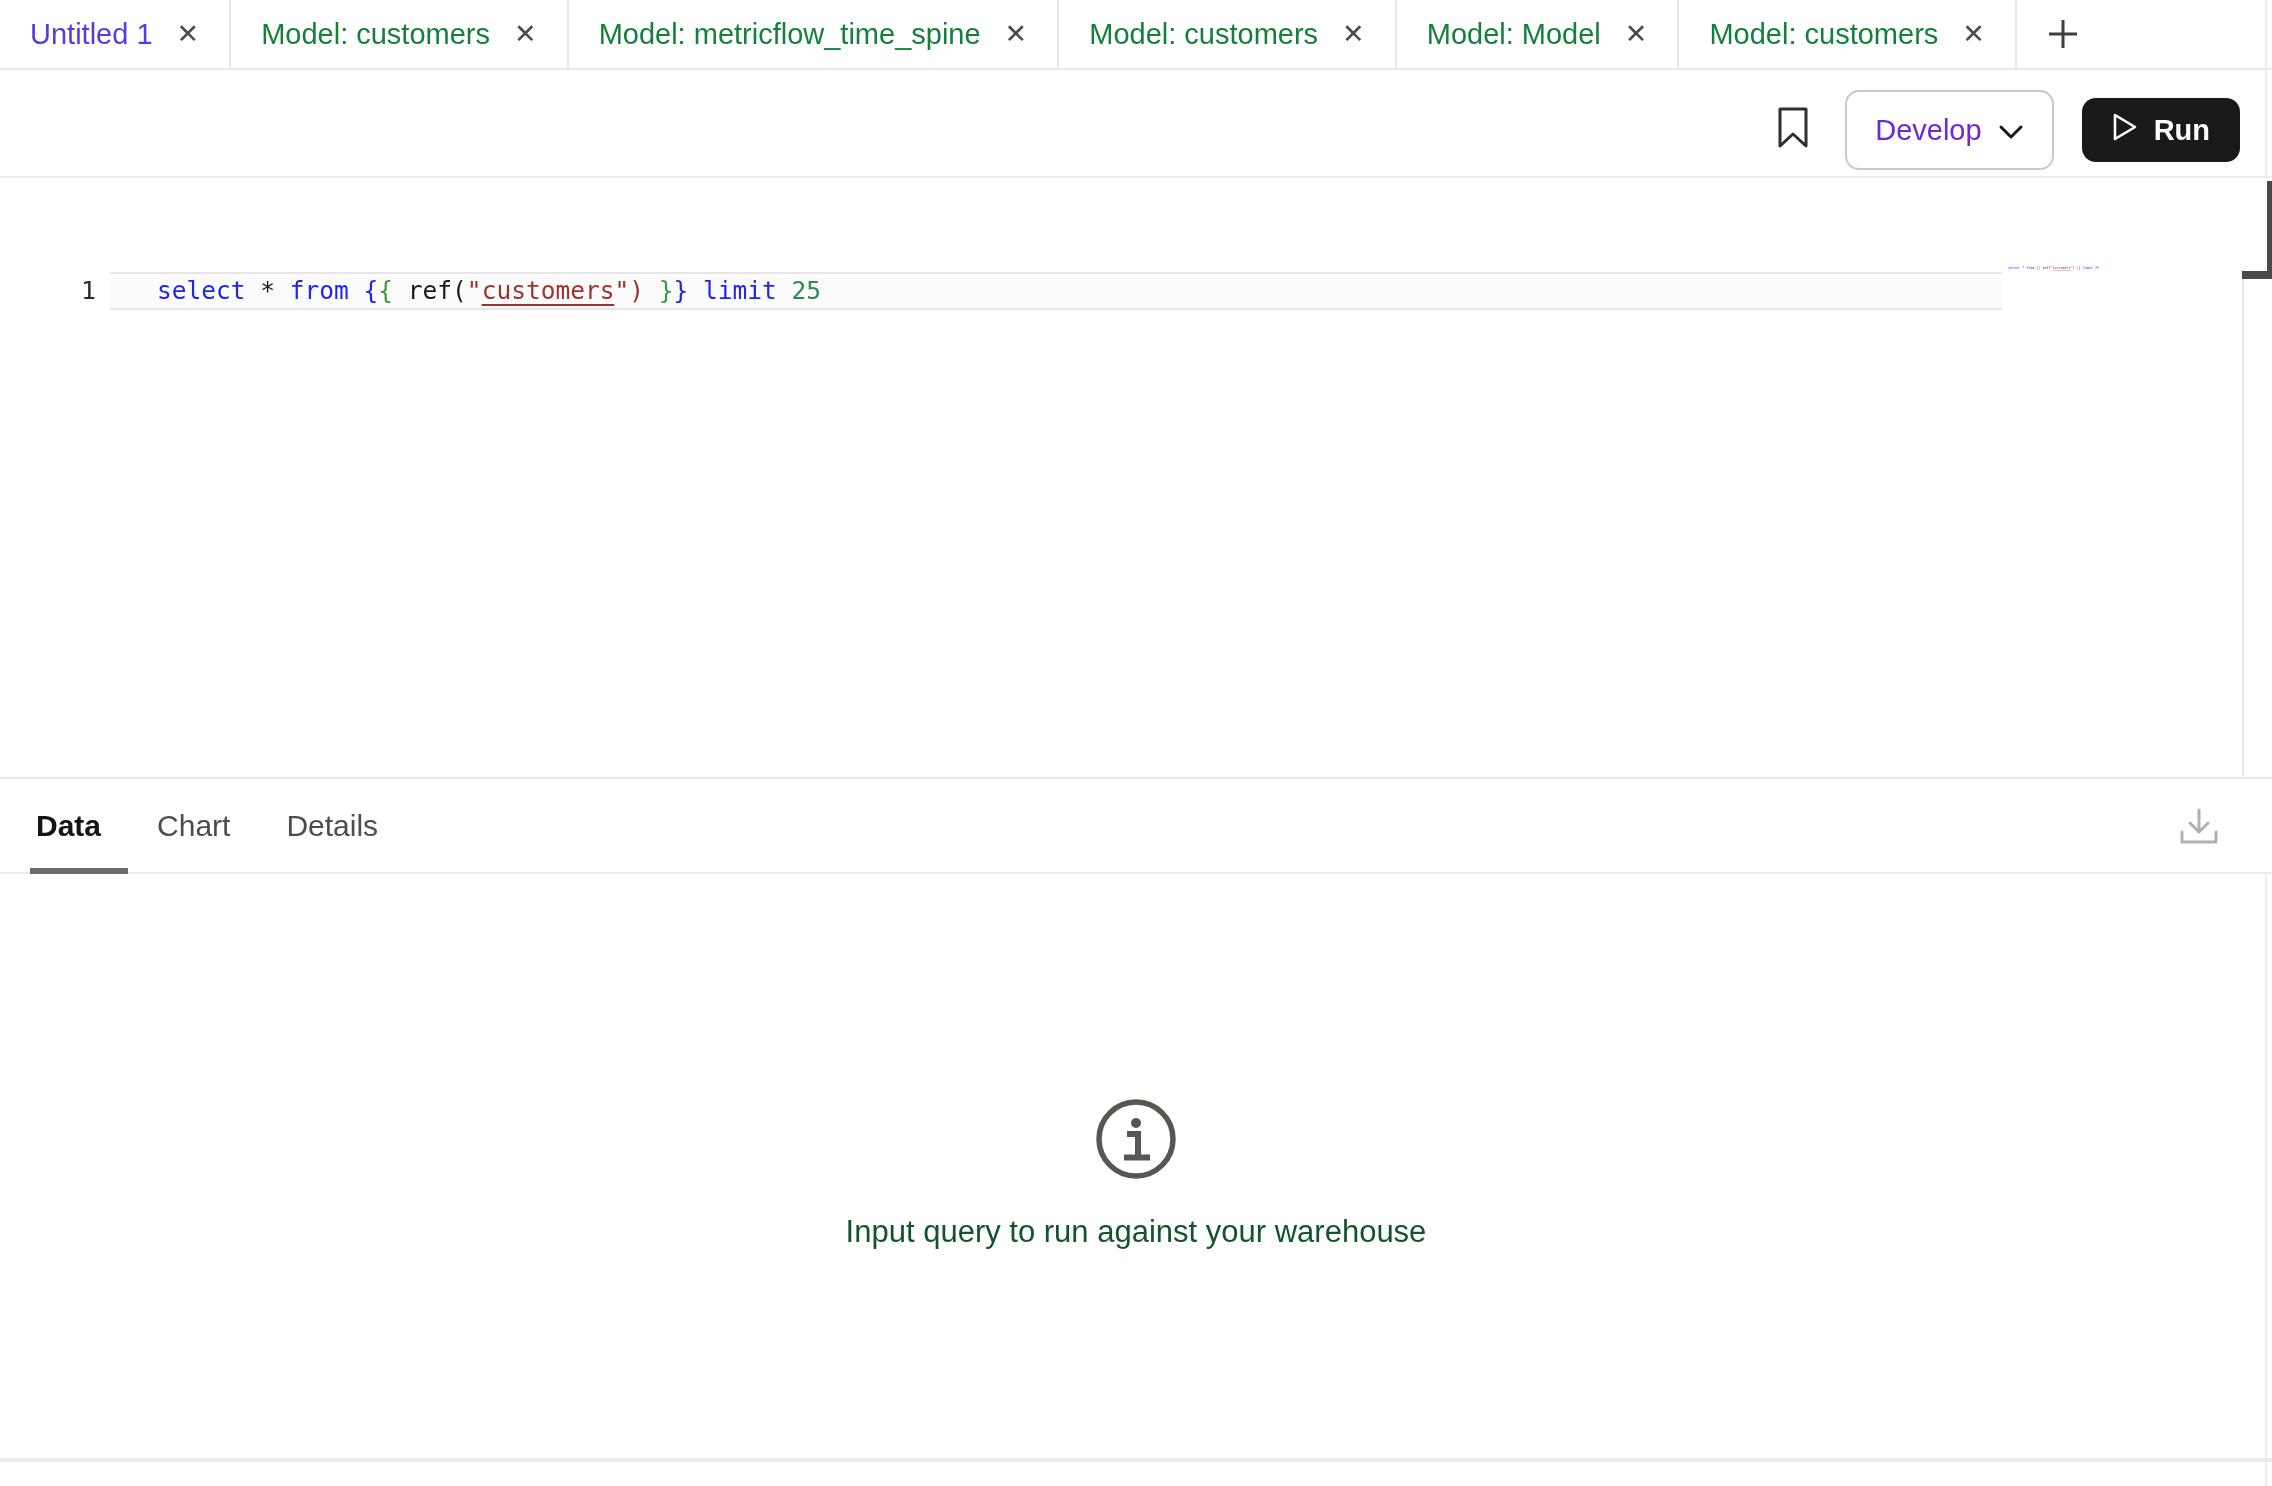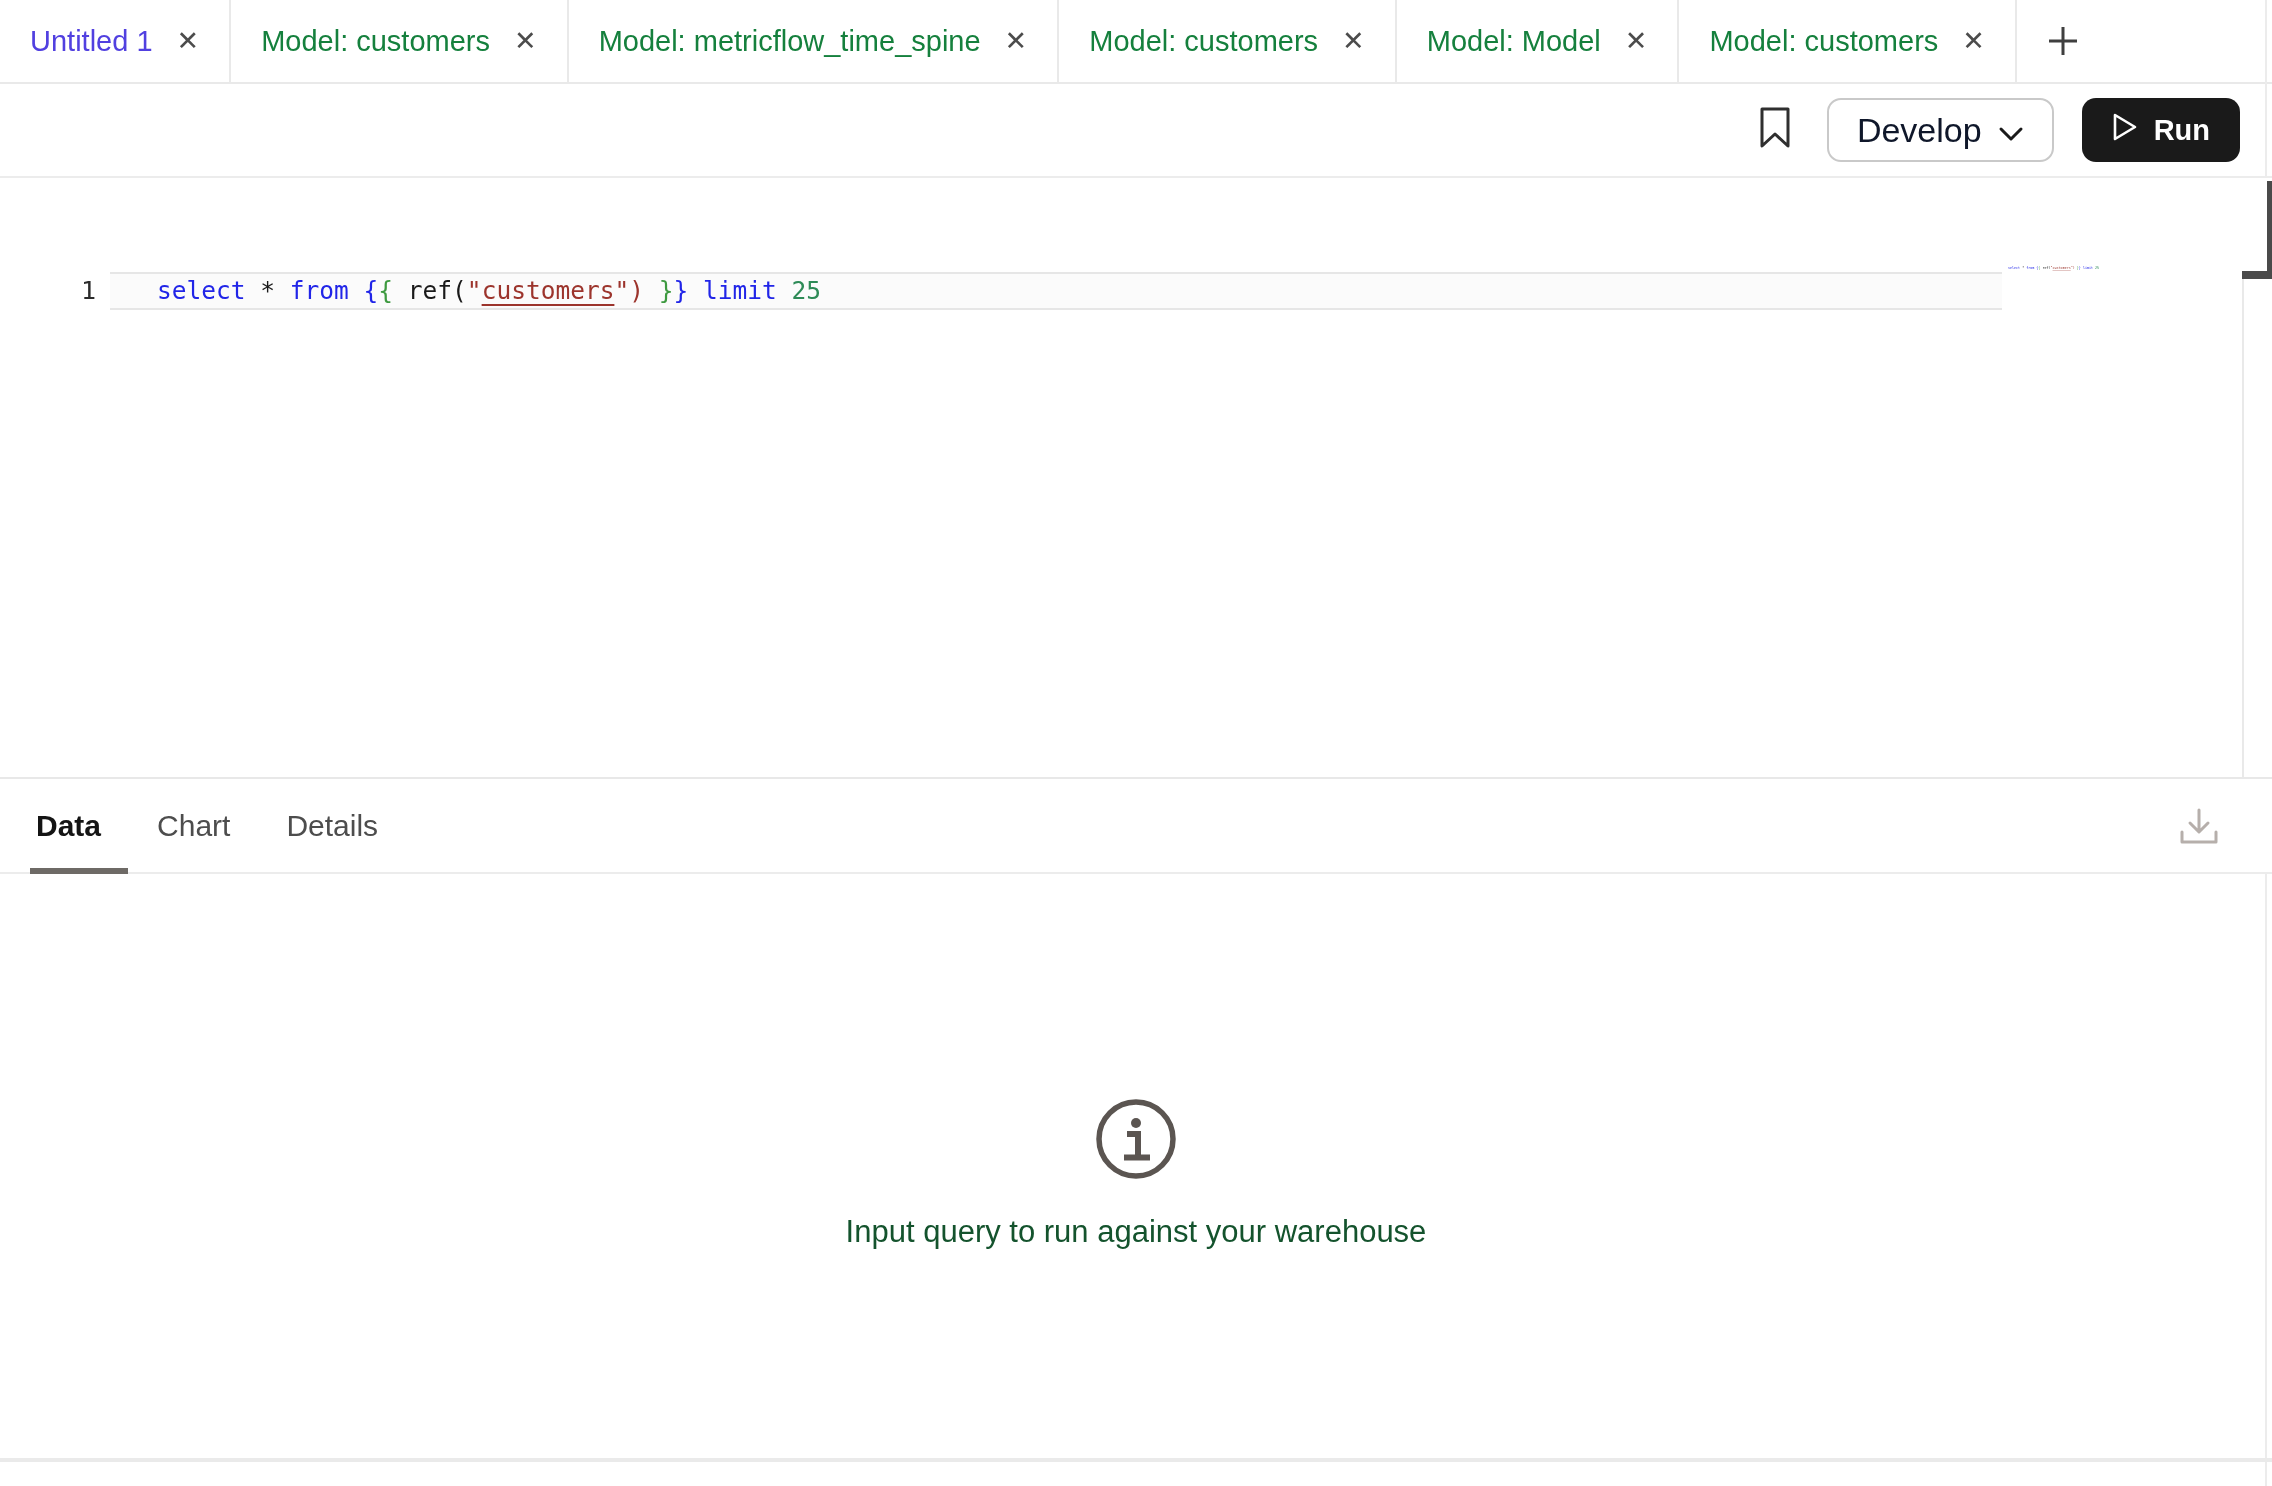--- a/index.html
+++ b/index.html
@@ -1,38 +1,38 @@
 <!DOCTYPE html>
 <html><head>
 <meta charset="utf-8">
 <style>
   * { margin:0; padding:0; box-sizing:border-box; }
   html,body { background:#ffffff; }
   body { font-family:"Liberation Sans", sans-serif; color:#1c1c1c; }
   #app { position:relative; width:2272px; height:1486px; background:#fff; overflow:hidden; }
 
   
-  .tabbar { position:absolute; left:0; top:0; width:2272px; height:84px;
+  .tabbar { position:absolute; left:0; top:0; width:2272px; height:70px;
             display:flex; align-items:stretch; border-bottom:2px solid #e9e9e9; background:#fff; }
   .tab { display:flex; align-items:center; gap:24px; padding:0 30px;
          border-right:2px solid #e9e9e9; background:#fff; cursor:default; }
   .tab-label { font-size:29px; color:#15803d; white-space:nowrap; }
   .tab.highlight .tab-label { color:#5140e0; }
   .tab-close { font-size:27px; color:#4c4c4c; font-weight:300; line-height:1; }
   .tab-add { display:flex; align-items:center; justify-content:center; width:92px; }
   .tab-add svg { display:block; }
 
   
   .toolbar { position:absolute; left:0; top:84px; width:2272px; height:94px; background:#fff;
              display:flex; align-items:center; justify-content:flex-end; gap:28px;
              padding-right:32px; border-bottom:2px solid #ececec; }
   .bookmark-btn { display:flex; align-items:center; justify-content:center; width:48px; height:56px; }
-  .btn-develop { display:flex; align-items:center; gap:16px; height:64px; padding:0 28px;
+  .btn-develop { display:flex; align-items:center; gap:16px; height:80px; padding:0 28px;
                  border:2px solid #c9c9c9; border-radius:14px; background:#fff;
-                 font-size:34px; font-weight:500; color:#0f172a; }
+                 font-size:29px; font-weight:500; color:#6d28d9; }
   .btn-run { display:flex; align-items:center; gap:16px; height:64px; padding:0 30px;
              border:none; border-radius:14px; background:#1a1a1a; color:#fff;
              font-size:29px; font-weight:600;justify-content:space-between; }
 
   
   .statusrow { position:absolute; left:30px; top:192px; display:flex; align-items:center; gap:26px; }
   .badge-connected { display:flex; align-items:center; gap:13px; height:55px;
                      padding:0 24px 0 12px; border-radius:10px; background:#e8f7ec; }
   .badge-connected .dot { width:35px; height:35px; border-radius:50%; background:#4cae52;
                           display:flex; align-items:center; justify-content:center; }

